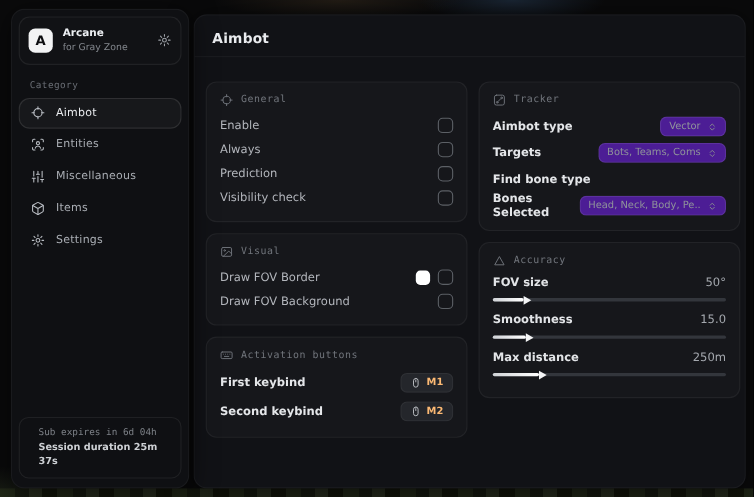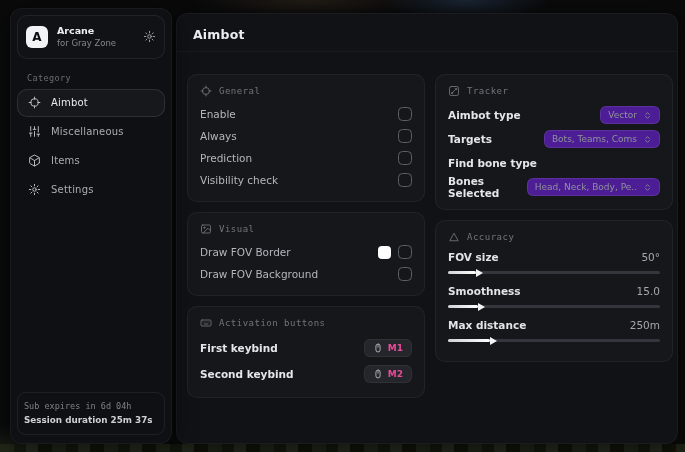--- a/index.html
+++ b/index.html
@@ -32,21 +32,21 @@
   .brand-gear{color:#9da1a7;display:flex;cursor:pointer;}
   .category{margin:10px 0 6px 16px;font-family:"DejaVu Sans Mono","Liberation Mono",monospace;
     font-size:8.5px;color:#6a6e75;letter-spacing:.4px;}
   .nav{display:flex;flex-direction:column;padding:0 6px;gap:1px;}
   .nav-item{display:flex;align-items:center;gap:10px;height:28px;padding:0 10px;border-radius:10px;
     color:#a9adb3;border:1px solid transparent;cursor:pointer;}
   .nav-item.active{background:rgba(255,255,255,.035);border-color:rgba(255,255,255,.10);color:#e9ebee;}
   .nav-item .ni{display:flex;color:#b9bdc3;}
   .nav-item span.lbl{font-size:10px;letter-spacing:.2px;}
   .sb-spacer{flex:1;}
-  .footer-card{margin:6px 6px 8px;padding:7px 6px;border:1px solid rgba(255,255,255,.07);
+  .footer-card{margin:6px 6px 8px;padding:7px 17px;border:1px solid rgba(255,255,255,.07);
     border-radius:9px;line-height:1.5;}
   .foot1{font-family:"DejaVu Sans Mono","Liberation Mono",monospace;font-size:8.5px;color:#7d8187;}
   .foot2{font-size:8.8px;font-weight:bold;color:#cdd0d4;margin-top:1px;}
 
   
   .main-header{padding:13px 16px 9px;border-bottom:1px solid rgba(255,255,255,.04);}
   .page-title{font-size:12.5px;font-weight:bold;color:#eaecef;letter-spacing:.2px;}
   .content{display:grid;grid-template-columns:238px 238px;column-gap:10px;row-gap:0;
     padding:10px 0 0 10px;align-items:start;}
   .col{display:flex;flex-direction:column;gap:10px;margin-top:12px;}
@@ -59,21 +59,21 @@
   .row{display:flex;align-items:center;justify-content:space-between;height:22px;}
   .row .rl{font-size:10.5px;color:#b3b6bc;}
   .row .rl.strong{color:#e4e6e9;font-weight:600;}
   .checkbox{width:14px;height:14px;border:1.6px solid #5c6066;border-radius:4.5px;
     background:transparent;cursor:pointer;flex:0 0 auto;}
   .right-group{display:flex;align-items:center;gap:7px;}
   .swatch{width:13px;height:13px;border-radius:4px;cursor:pointer;}
 
   .row.tall{height:26px;}
   .keypill{display:flex;align-items:center;gap:5px;background:#24262b;border:1px solid rgba(255,255,255,.05);
-    border-radius:6px;padding:3px 8px;color:#ec4899;cursor:pointer;}
+    border-radius:6px;padding:3px 8px;color:#fdba74;cursor:pointer;}
   .keypill .ki{display:flex;color:#c3c6cb;}
   .keypill .kv{font-size:9px;font-weight:bold;}
 
   .row.sel{height:24px;}
   .selpill{display:flex;align-items:center;gap:6px;background:#4c1d95;border:1px solid rgba(255,255,255,.09);
     border-radius:6px;padding:3px 7px;color:#8f939a;cursor:pointer;max-width:160px;}
   .selpill .sv{font-size:9px;white-space:nowrap;overflow:hidden;text-overflow:ellipsis;}
   .selpill .si{display:flex;color:#85898f;flex:0 0 auto;}
 
   .slider-group{margin-top:6px;}
@@ -114,20 +114,30 @@
         <span class="ni">
           <svg width="13" height="13" viewBox="0 0 24 24" fill="none" stroke="currentColor" stroke-width="1.8" stroke-linecap="round">
             <circle cx="12" cy="12" r="7"></circle>
               <path d="M12 2v4M12 18v4M2 12h4M18 12h4"></path>
           </svg>
         </span>
         <span class="lbl">Aimbot</span>
       </div>
       <div class="nav-item">
         <span class="ni">
+          <svg width="13" height="13" viewBox="0 0 24 24" fill="none" stroke="currentColor" stroke-width="1.8" stroke-linecap="round" stroke-linejoin="round">
+            <path d="M3 7V5a2 2 0 0 1 2-2h2M17 3h2a2 2 0 0 1 2 2v2M21 17v2a2 2 0 0 1-2 2h-2M7 21H5a2 2 0 0 1-2-2v-2"></path>
+            <circle cx="12" cy="9.5" r="2.6"></circle>
+              <path d="M7.5 18c.6-2.4 2.4-3.8 4.5-3.8s3.9 1.4 4.5 3.8"></path>
+          </svg>
+        </span>
+        <span class="lbl">Entities</span>
+      </div>
+      <div class="nav-item">
+        <span class="ni">
           <svg width="13" height="13" viewBox="0 0 24 24" fill="none" stroke="currentColor" stroke-width="1.8" stroke-linecap="round">
             <path d="M5 21v-6M5 11V3M12 21v-9M12 8V3M19 21v-4M19 13V3"></path>
             <path d="M2.5 15h5M9.5 8h5M16.5 17h5"></path>
           </svg>
         </span>
         <span class="lbl">Miscellaneous</span>
       </div>
       <div class="nav-item">
         <span class="ni">
           <svg width="13" height="13" viewBox="0 0 24 24" fill="none" stroke="currentColor" stroke-width="1.8" stroke-linecap="round" stroke-linejoin="round">

